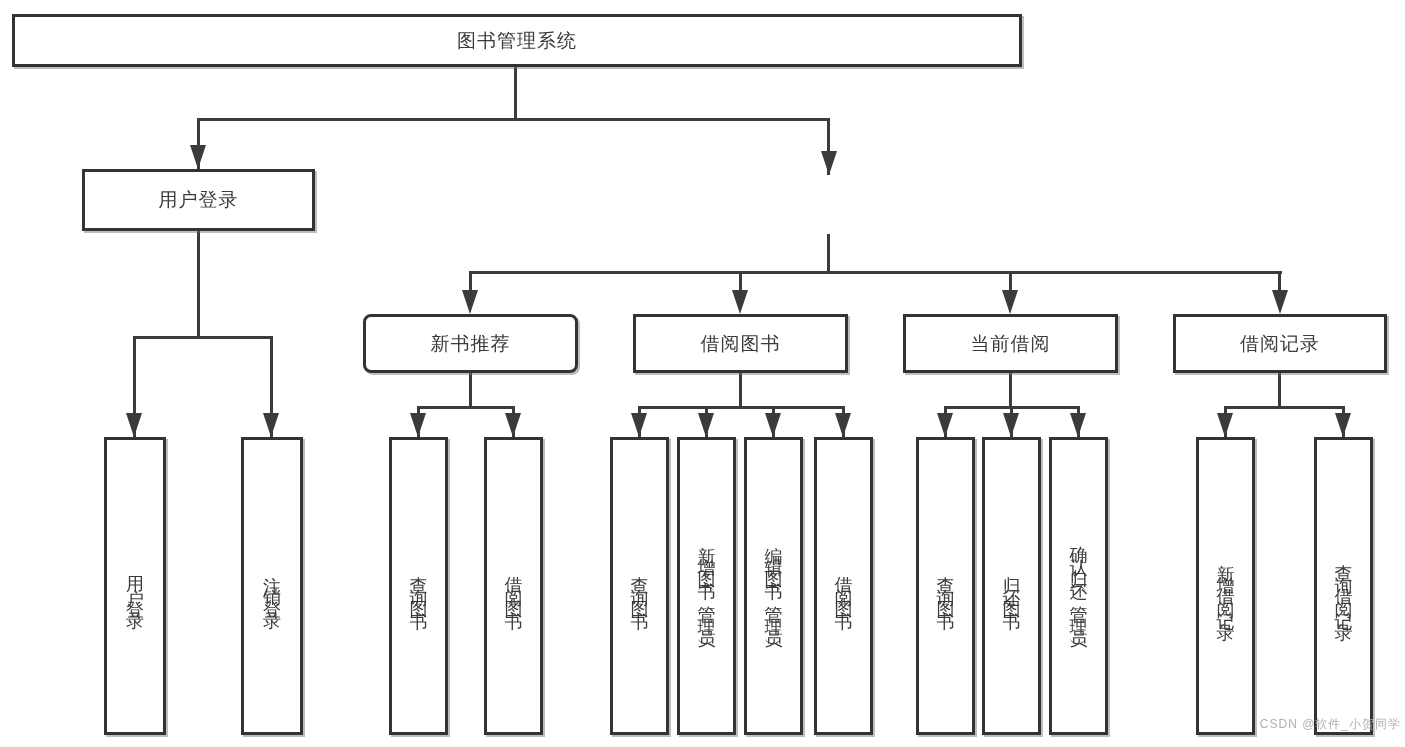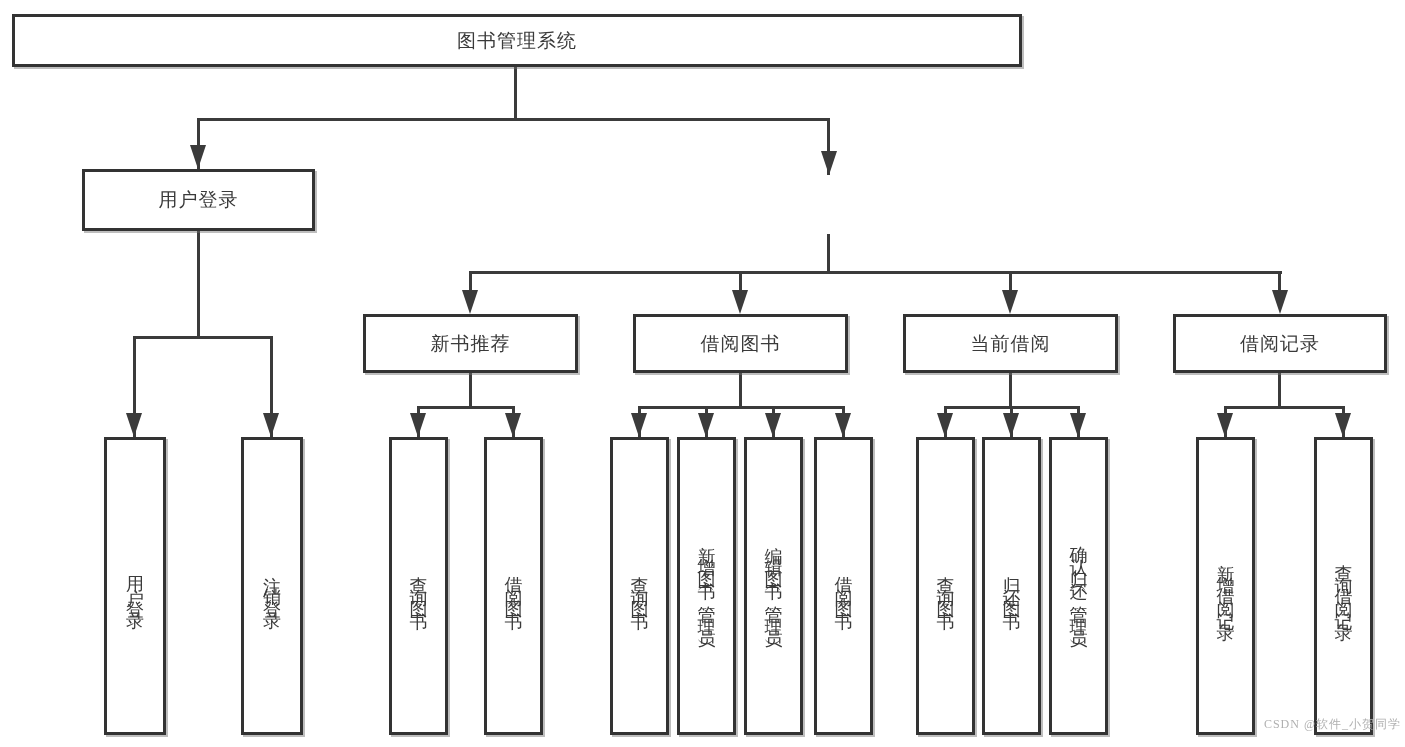--- a/index.html
+++ b/index.html
@@ -12,21 +12,20 @@
   }
   *{margin:0;padding:0;box-sizing:border-box;}
   html,body{background:var(--bg);}
   body{font-family:"Liberation Sans","DejaVu Sans",sans-serif;}
   .canvas{
     position:relative;
     width:1405px;
     height:747px;
     background:var(--bg);
     overflow:hidden;
-    font-family:Liberation Serif, serif;
   }
   
   .vline{position:absolute;width:3px;background:var(--line);}
   .hline{position:absolute;height:3px;background:var(--line);}
   .arrow{
     position:absolute;width:0;height:0;
     border-left:8px solid transparent;
     border-right:8px solid transparent;
     border-top:24px solid var(--line);
   }
@@ -129,21 +128,21 @@
   <div class="arrow" style="left:1335px;top:413px;"></div>
 
   <div class="box" style="left:12px;top:14px;width:1010px;height:53px;">
     <span class="lbl">图书管理系统</span>
   </div>
 
   <div class="box" style="left:82px;top:169px;width:233px;height:62px;">
     <span class="lbl">用户登录</span>
   </div>
 
-  <div class="box" style="left:363px;top:314px;width:215px;height:59px;">
+  <div class="box" style="left:363px;top:314px;width:215px;height:59px;border-radius:8px;">
     <span class="lbl">新书推荐</span>
   </div>
   <div class="box" style="left:633px;top:314px;width:215px;height:59px;">
     <span class="lbl">借阅图书</span>
   </div>
   <div class="box" style="left:1173px;top:314px;width:214px;height:59px;">
     <span class="lbl">借阅记录</span>
   </div>
   <div class="box" style="left:903px;top:314px;width:215px;height:59px;">
     <span class="lbl">当前借阅</span>

